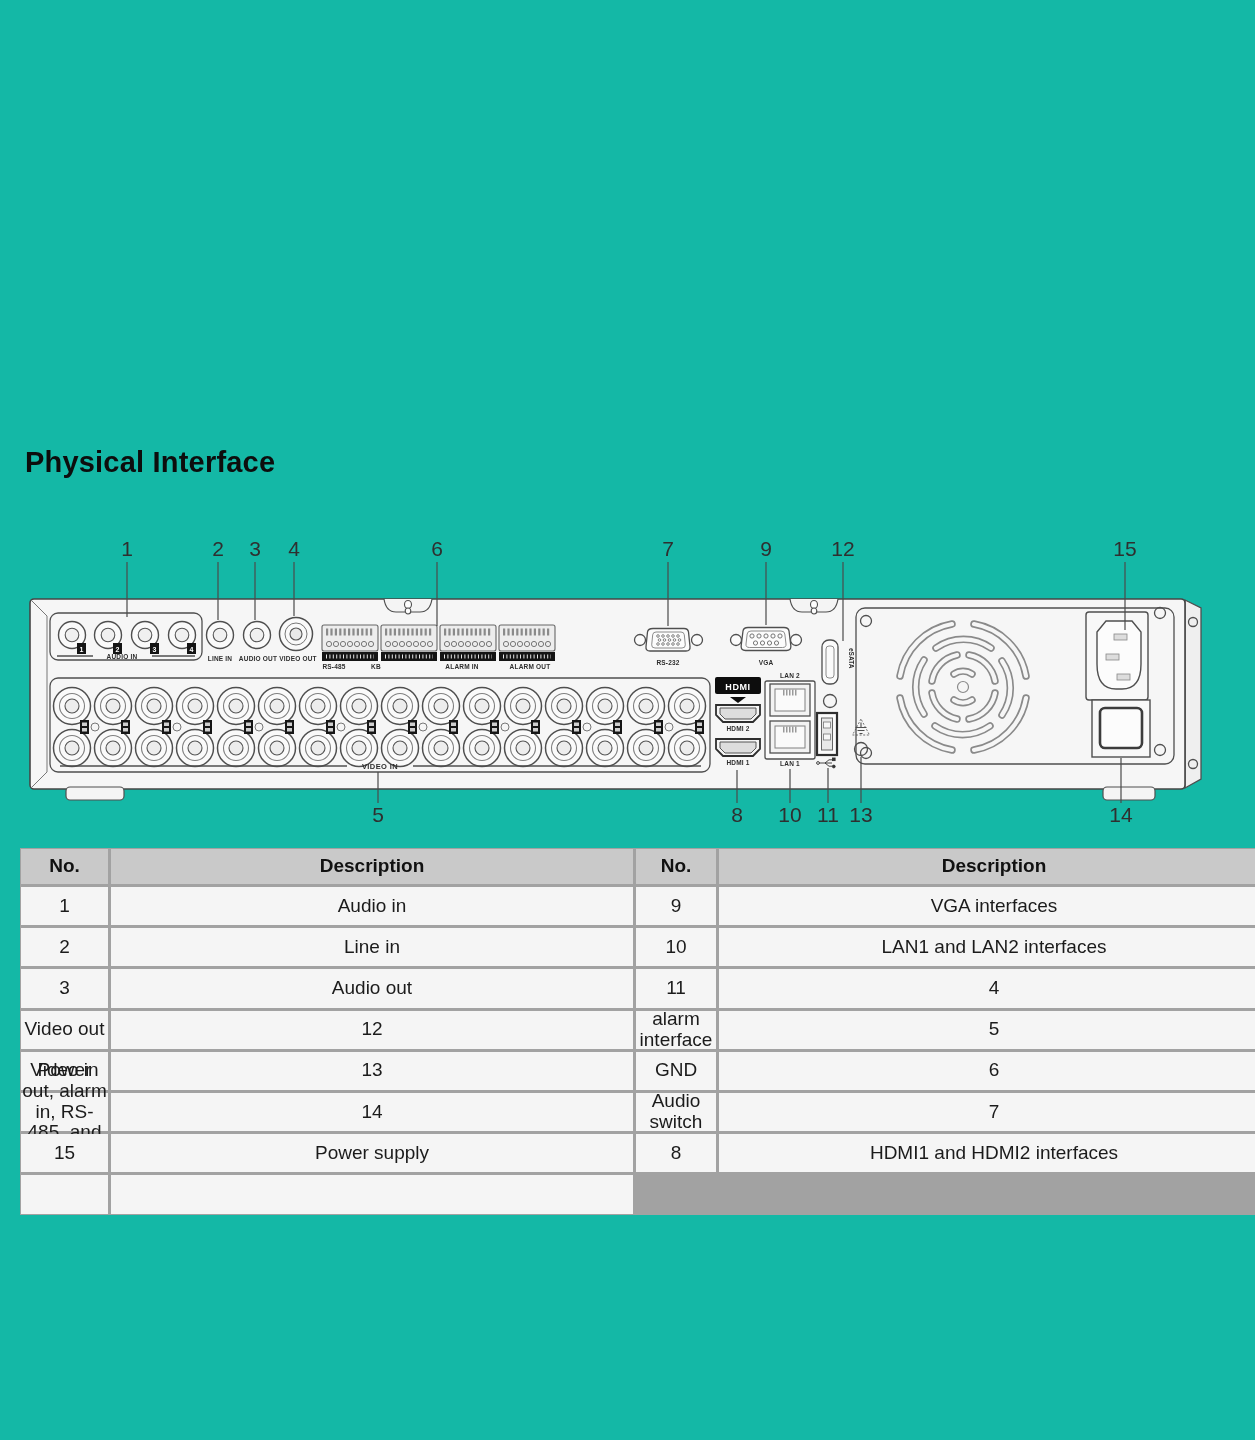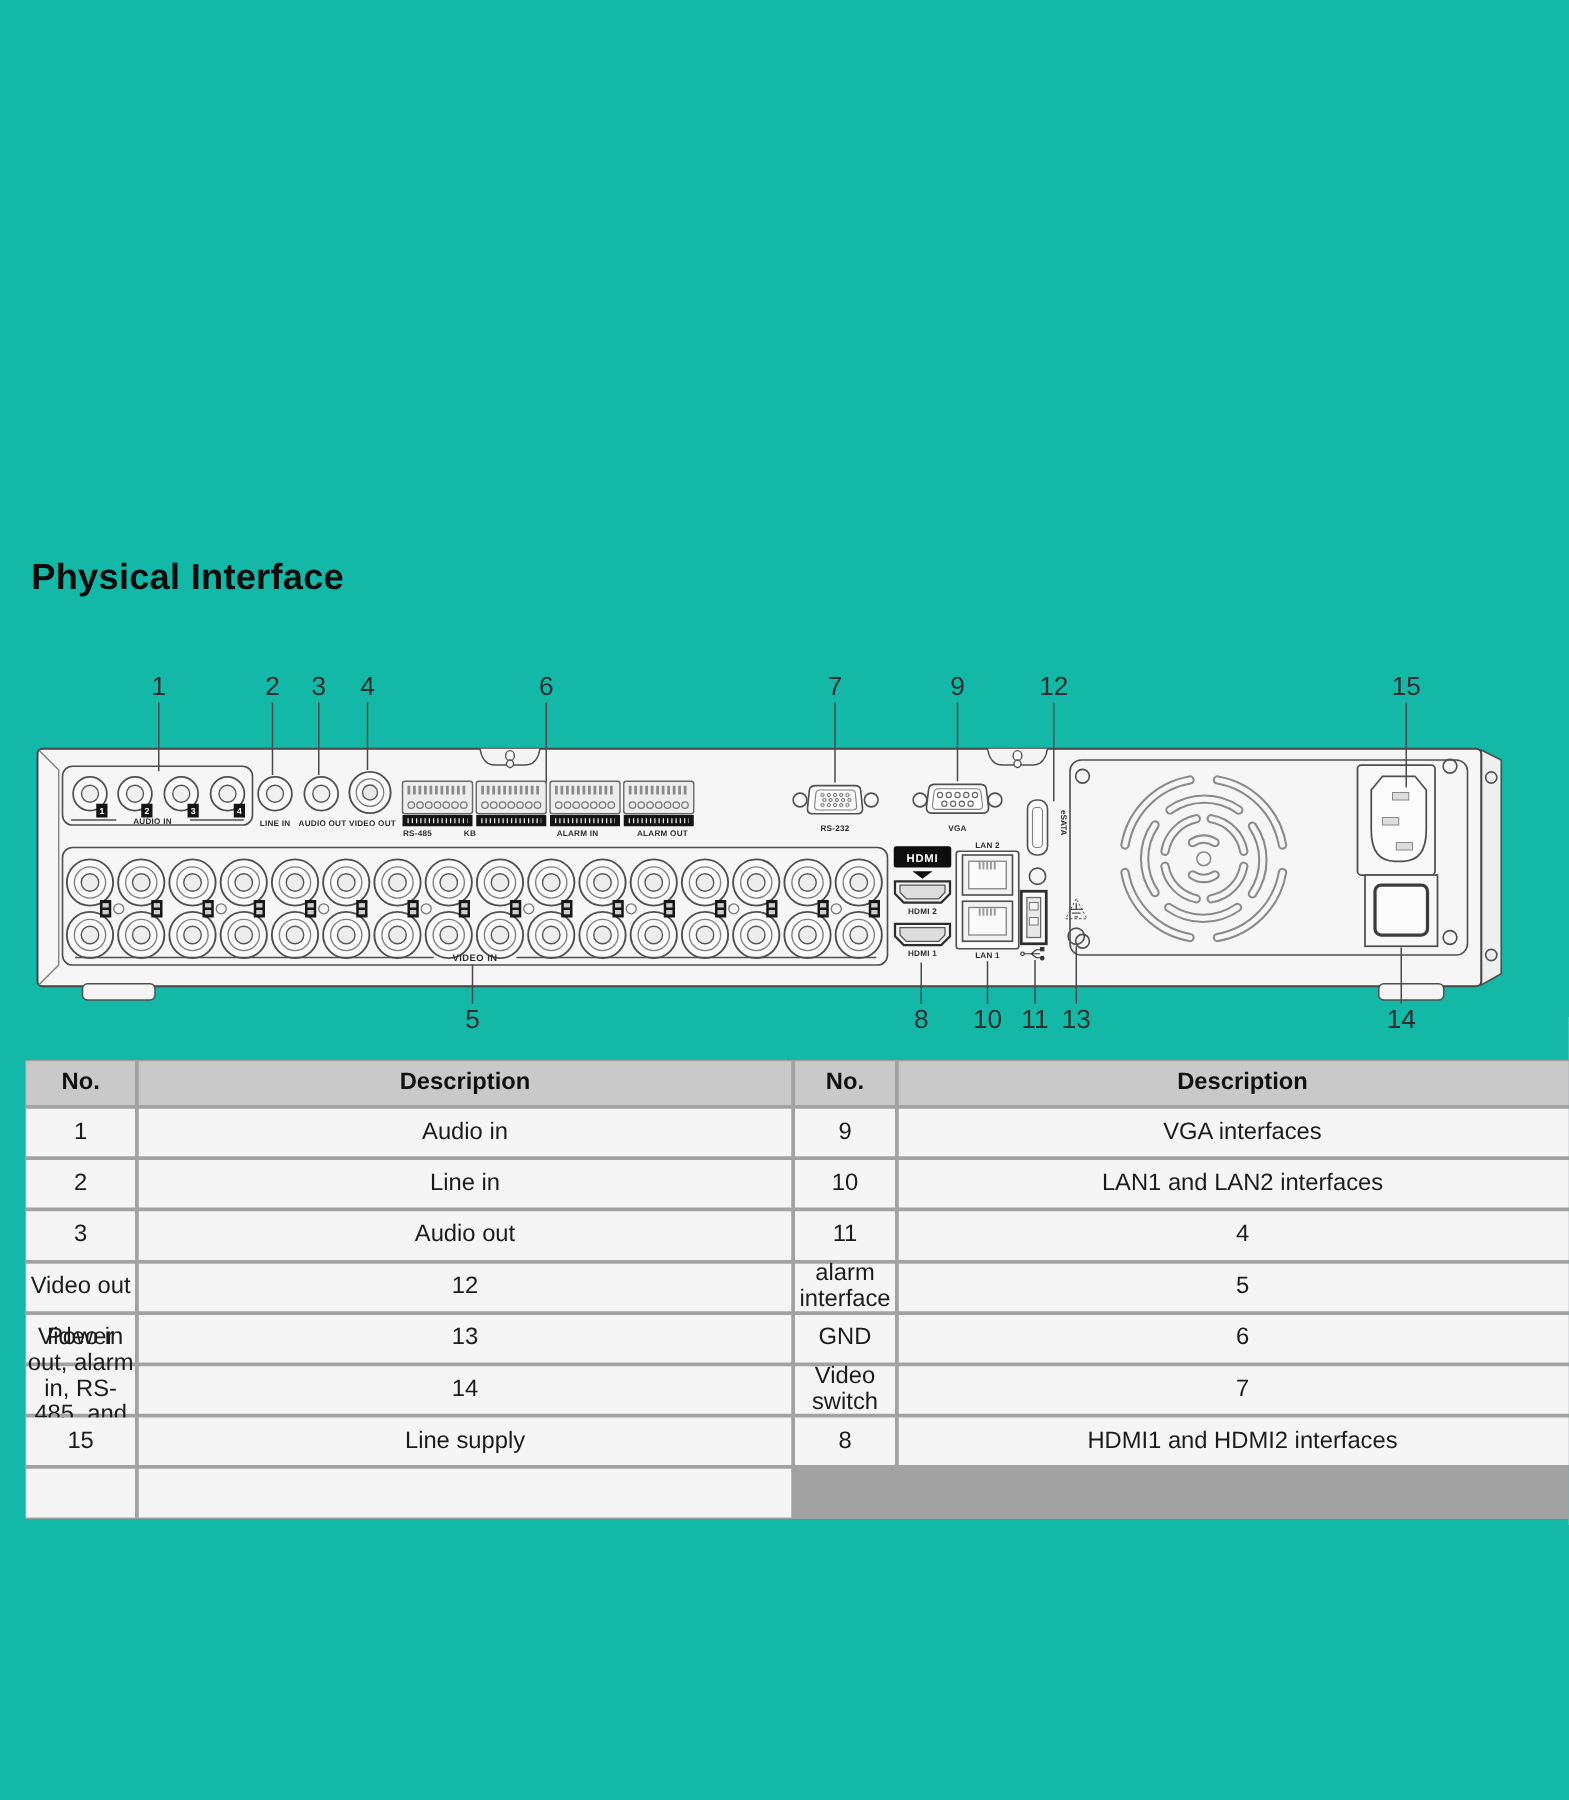--- a/index.html
+++ b/index.html
@@ -457,25 +457,25 @@
     <div class="c">alarm interface</div>
 
     <div class="c">5</div>
     <div class="c">Video in</div>
     <div class="c">13</div>
     <div class="c">GND</div>
 
     <div class="c">6</div>
     <div class="c">Power out, alarm in, RS-485, and keyboard</div>
     <div class="c">14</div>
-    <div class="c">Video switch</div>
+    <div class="c">Audio switch</div>
 
     <div class="c">7</div>
     <div class="c">15</div>
-    <div class="c">Line supply</div>
+    <div class="c">Power supply</div>
 
     <div class="c">8</div>
     <div class="c">HDMI1 and HDMI2 interfaces</div>
     <div class="c"></div>
     <div class="c"></div>
   </div>
 
 </div>
 
 </body></html>

